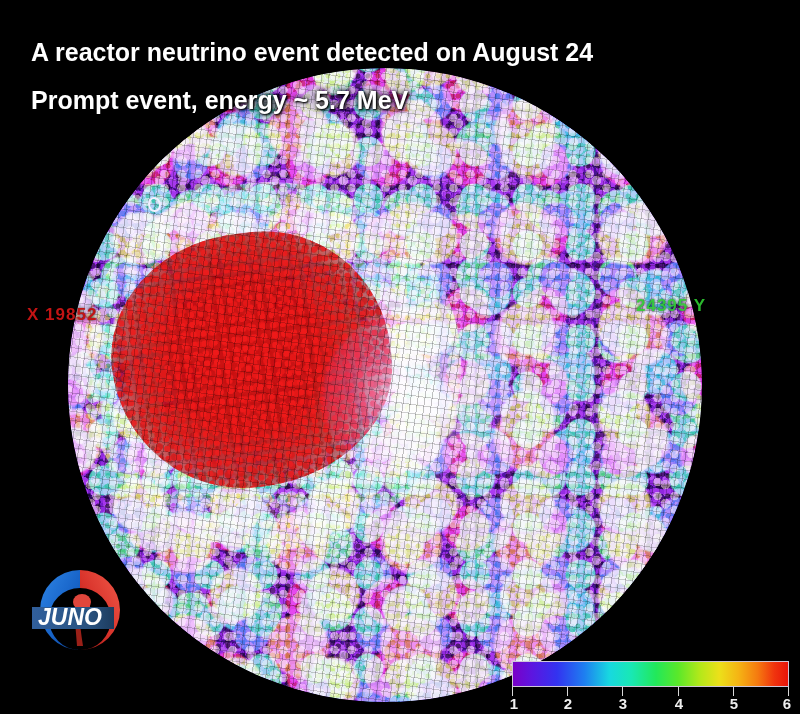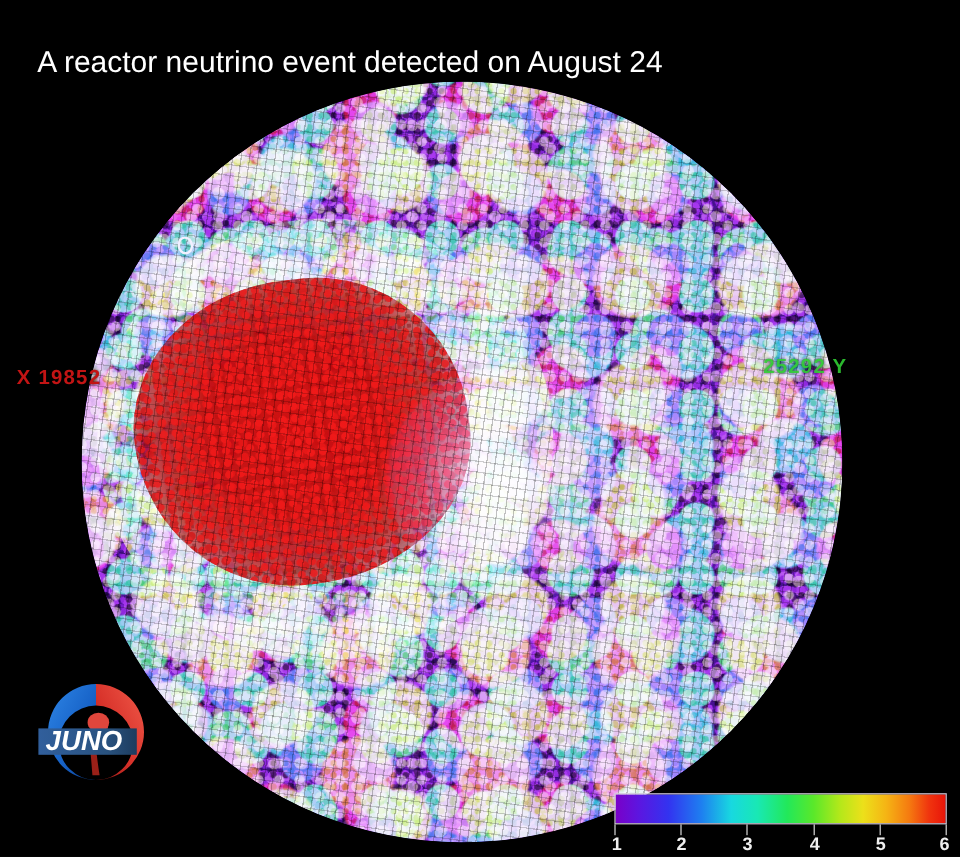--- a/index.html
+++ b/index.html
@@ -238,21 +238,21 @@
   
   .axis-label {
     position: absolute;
     font-size: 17px;
     font-weight: bold;
     letter-spacing: 1px;
     font-family: "Liberation Sans", sans-serif;
     white-space: nowrap;
   }
   #axis-x-label {
-    left: 14px;
+    left: 27px;
     top: 305px;
     color: #c21414;
     text-shadow: 0 0 3px rgba(0,0,0,0.9);
   }
   #axis-y-label {
     left: 636px;
     top: 296px;
     color: #2fc832;
     text-shadow: 0 0 3px rgba(0,0,0,0.9);
     opacity: 0.92;
@@ -261,21 +261,21 @@
   
   #title-block {
     position: absolute;
     left: 31px;
     top: 28px;
     z-index: 6;
   }
   .title-line {
     color: #ffffff;
     font-size: 25px;
-    font-weight: normal;
+    font-weight: bold;
     line-height: 48px;
     white-space: nowrap;
     text-shadow:
       0 0 4px rgba(0,0,0,0.95),
       0 0 9px rgba(0,0,0,0.85),
       1px 1px 2px rgba(0,0,0,1);
   }
 
   
   #juno-logo {
@@ -358,24 +358,25 @@
       <div class="hot-cluster-tex"></div>
     </div>
 
     <div class="vertex-glow"></div>
     <div class="lattice"></div>
     <div class="limb-shade"></div>
     <div class="pmt-marker"></div>
   </div>
 
   <div class="axis-label" id="axis-x-label">X 19852</div>
-  <div class="axis-label" id="axis-y-label">25292 Y</div>
+  <div class="axis-label" id="axis-y-label">24395 Y</div>
 
   <div id="title-block">
     <div class="title-line">A reactor neutrino event detected on August 24</div>
+    <div class="title-line">Prompt event, energy ~ 5.7 MeV</div>
   </div>
 
   <div id="juno-logo">
     <svg viewBox="0 0 104 92" width="104" height="92" aria-hidden="true">
       <defs>
         <linearGradient id="gradBlue" x1="0" y1="0" x2="1" y2="1">
           <stop offset="0%" stop-color="#2f86e6"></stop>
           <stop offset="55%" stop-color="#1763c8"></stop>
           <stop offset="100%" stop-color="#0c3f92"></stop>
         </linearGradient>

